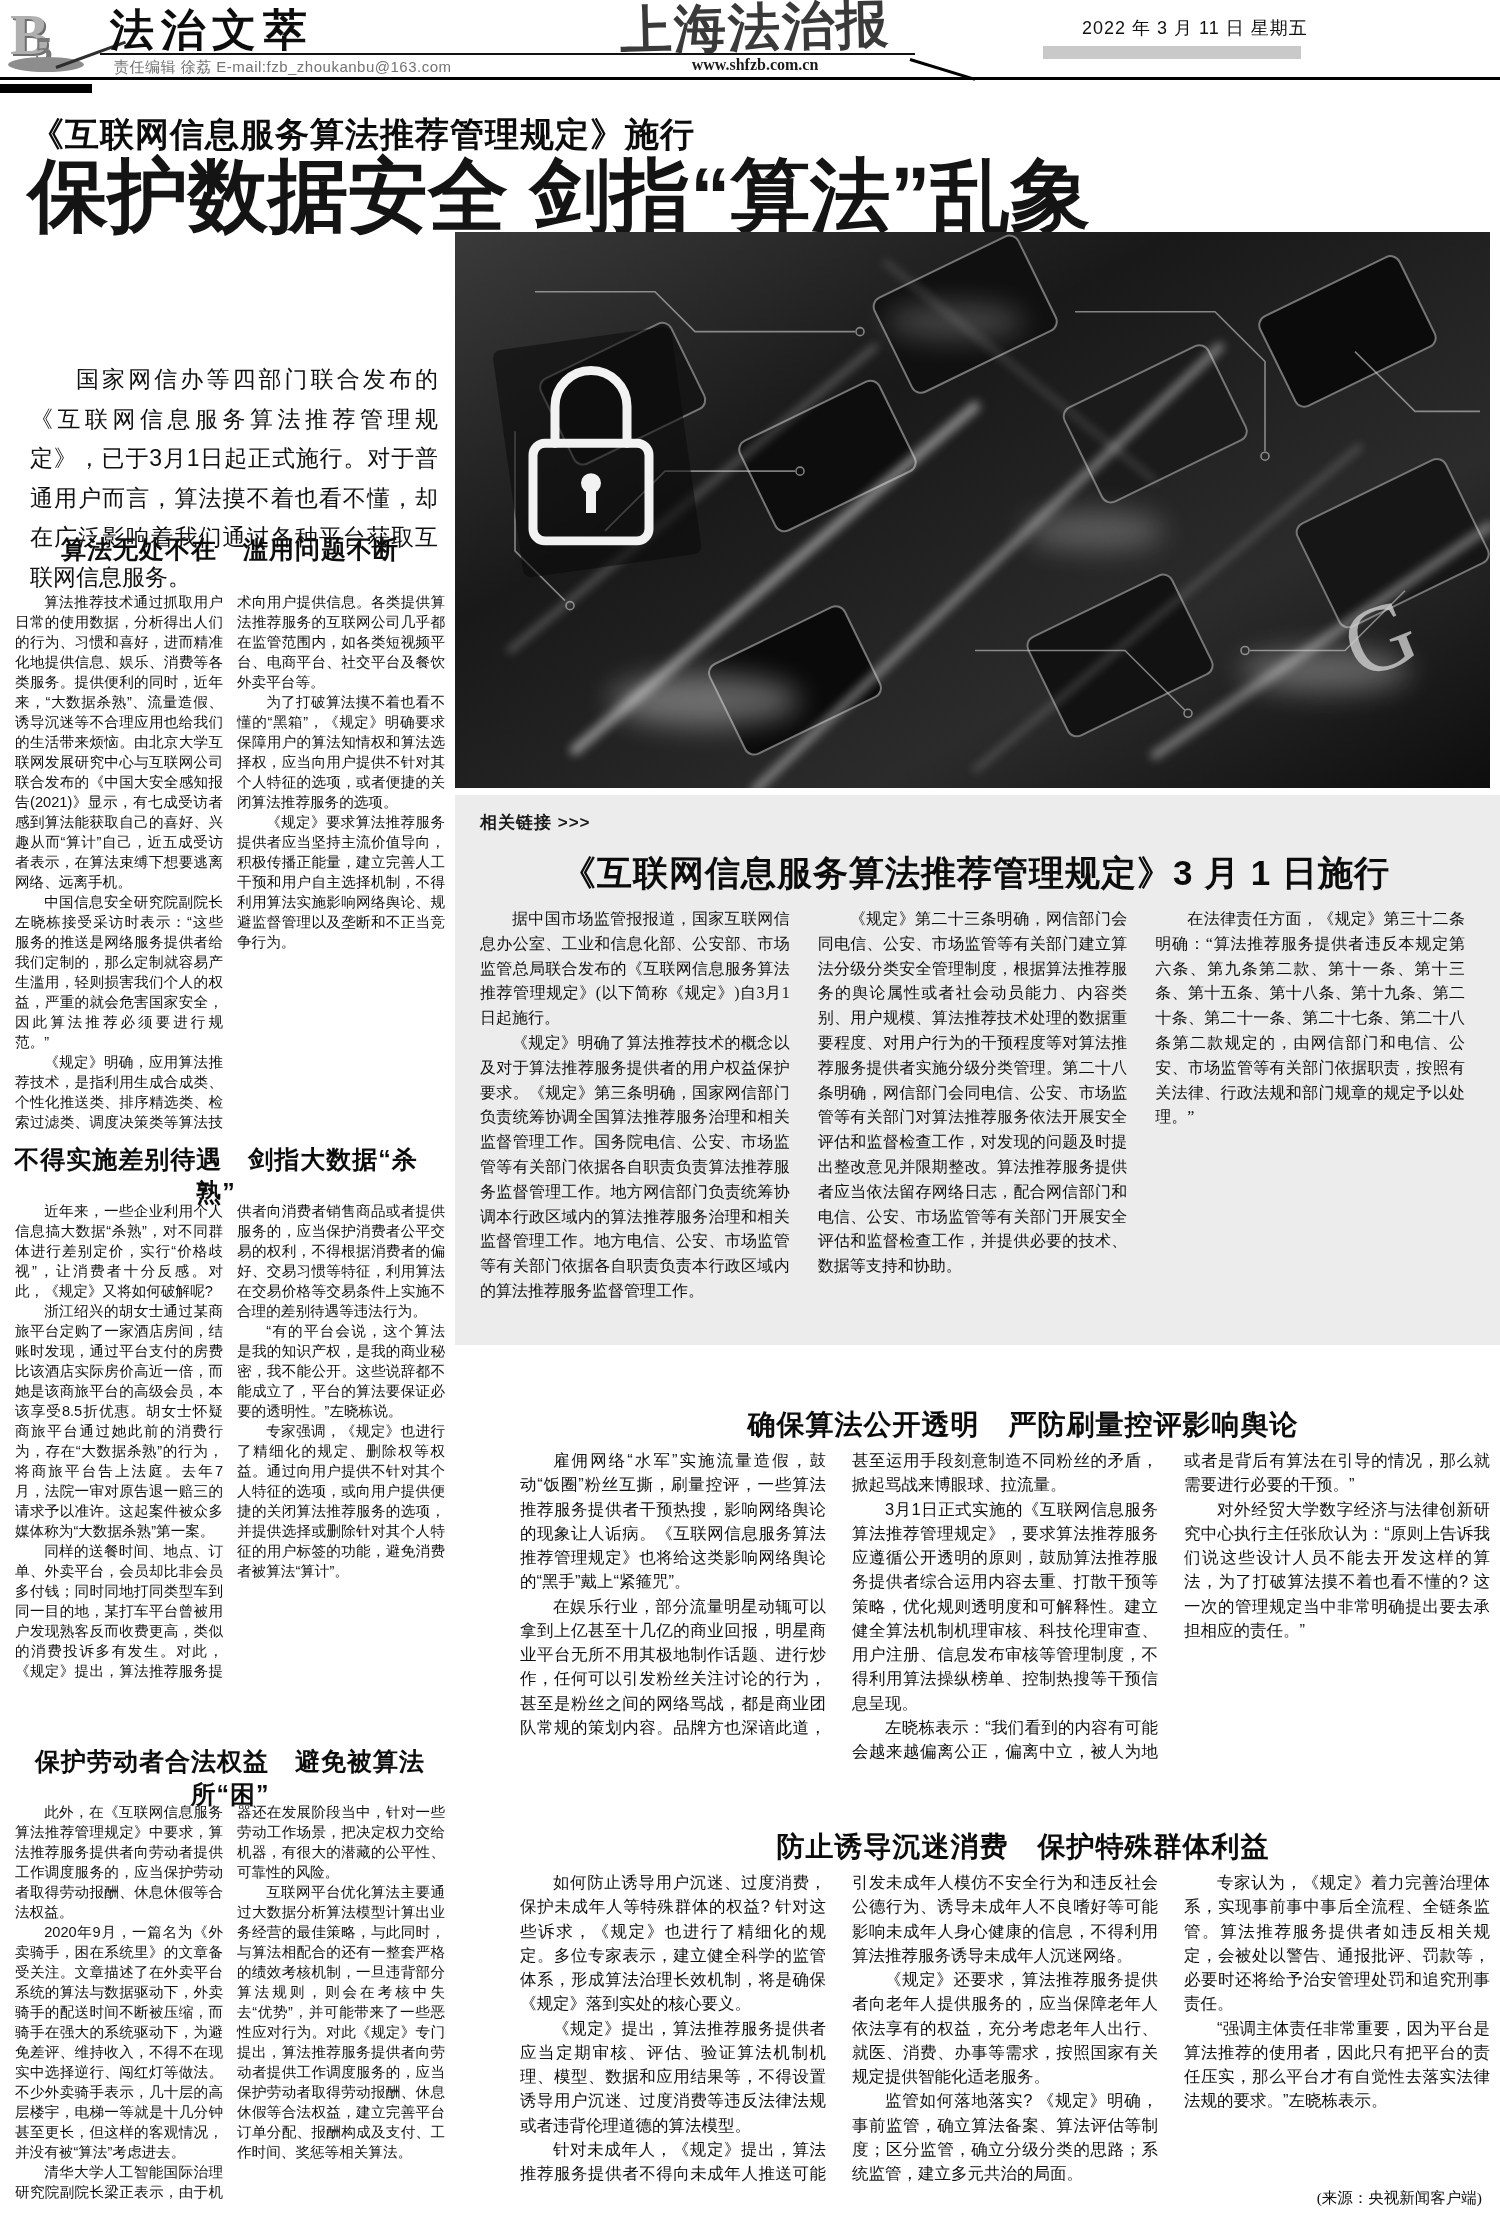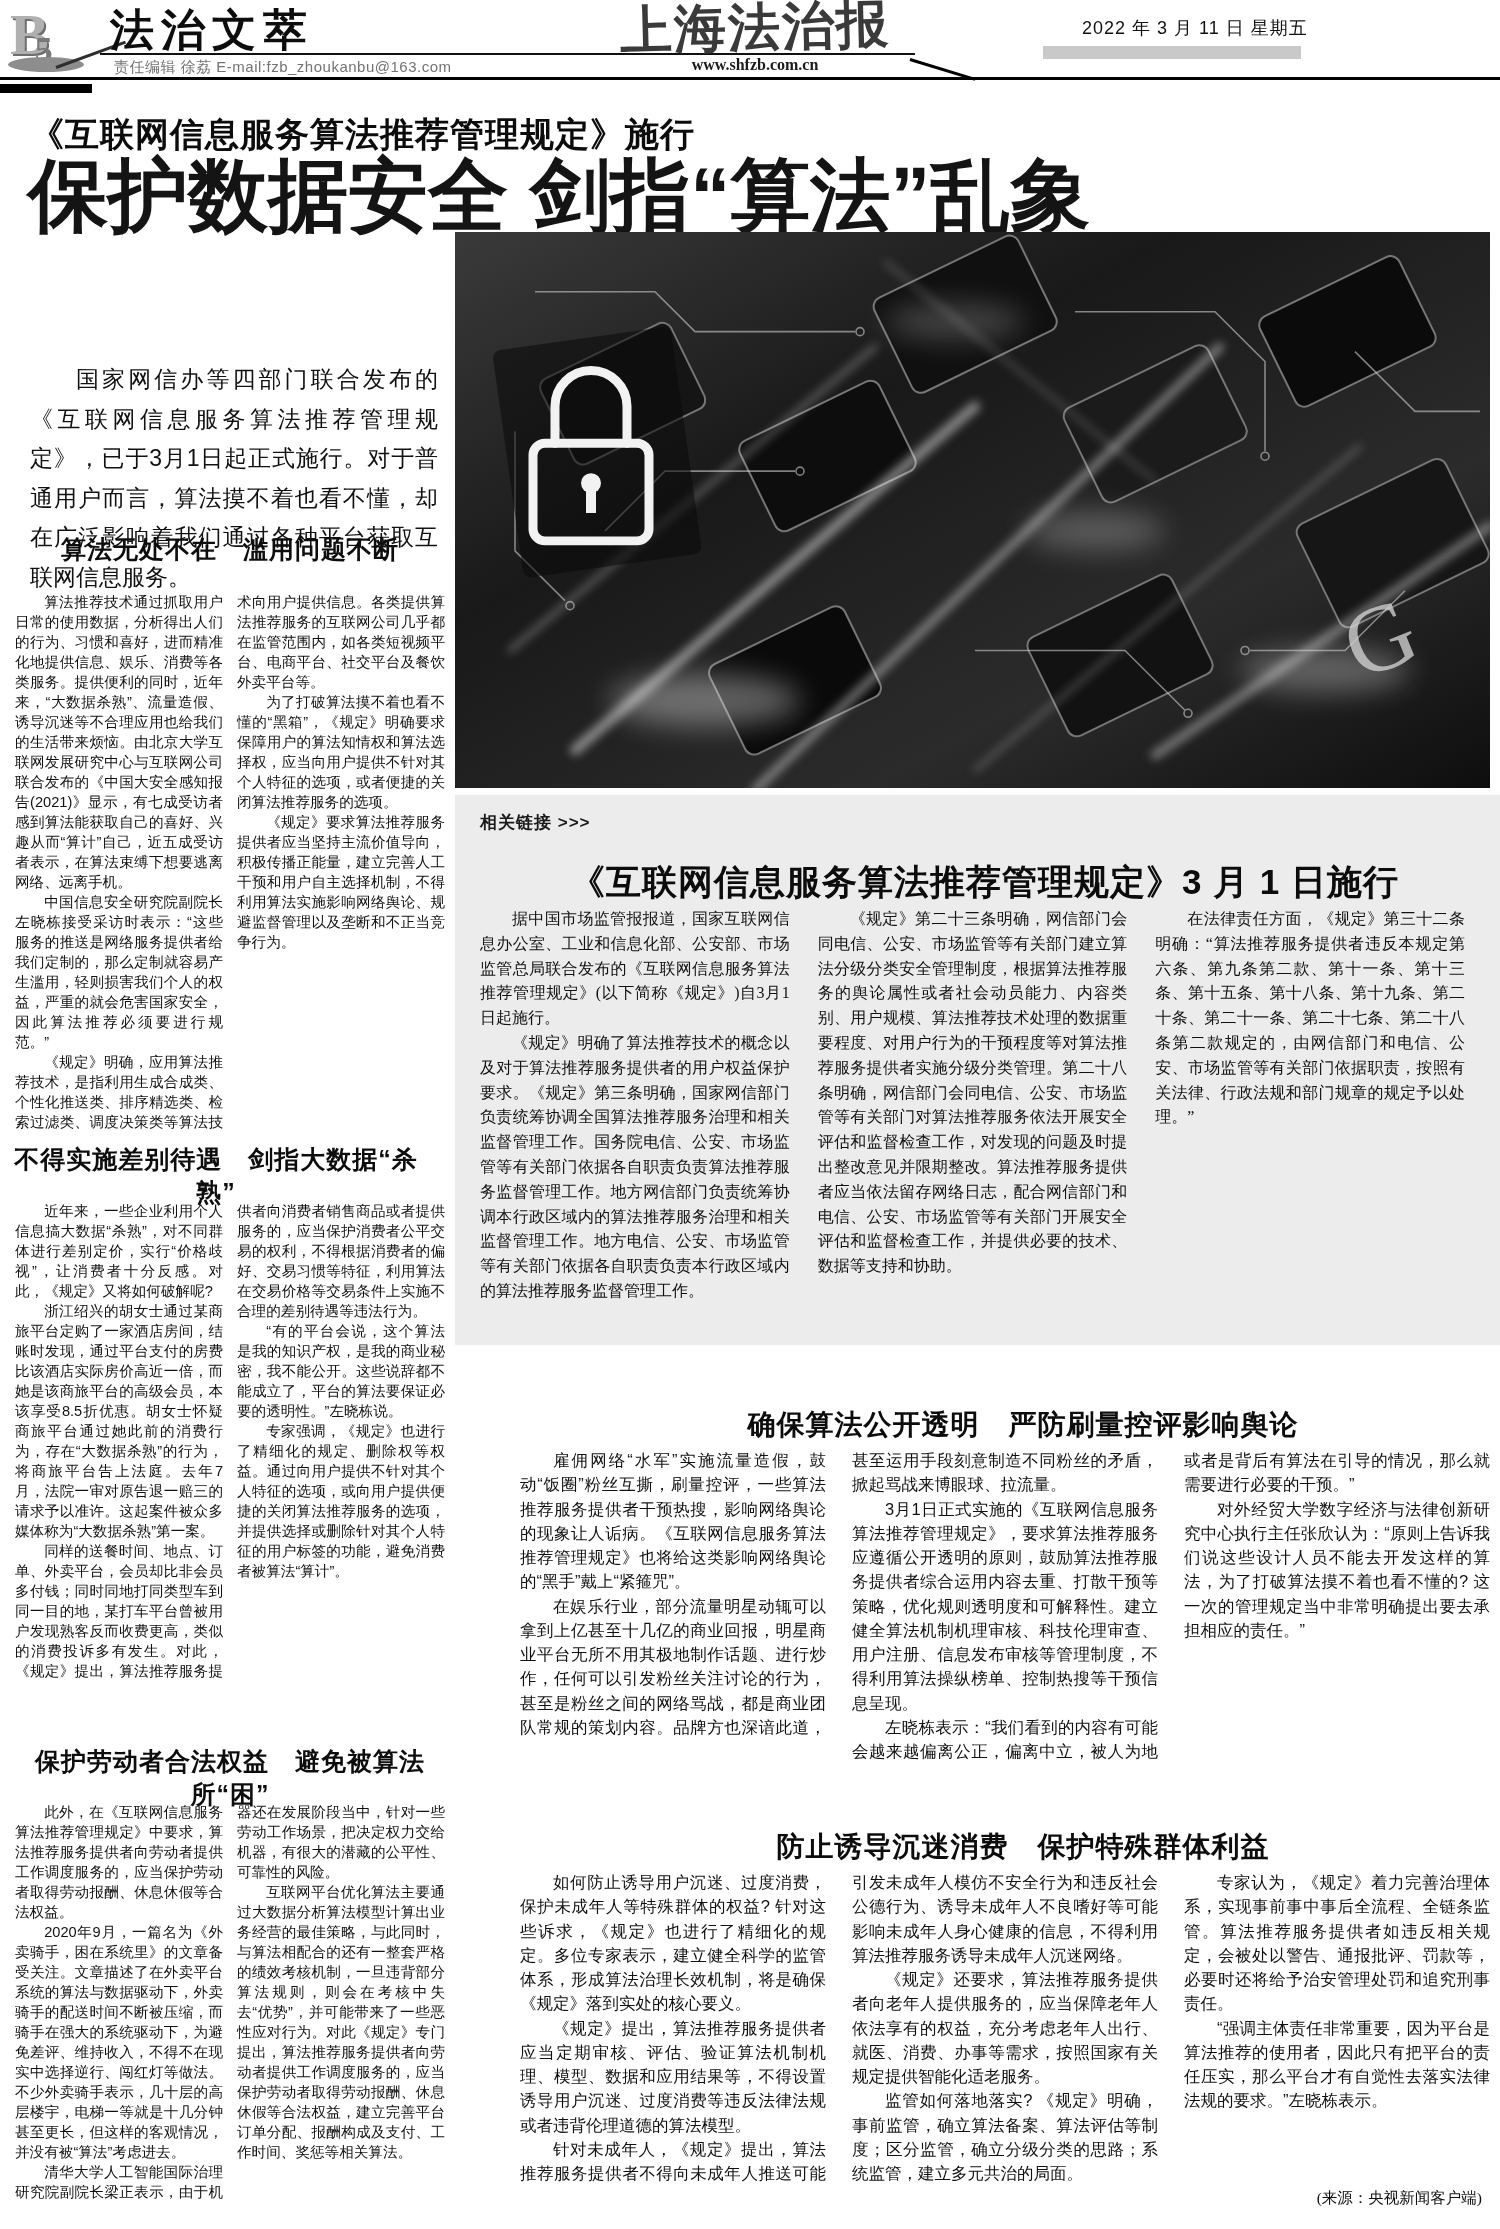--- a/index.html
+++ b/index.html
@@ -36,21 +36,21 @@
   .cols2{column-count:2;column-gap:14px;column-fill:auto;}
   .lbody p, .rel-cols p, .rbody p{margin:0;text-indent:2em;text-align:justify;}
 
   
   .photo{background:#141414;overflow:hidden;}
   .photo svg{display:block;width:100%;height:100%;}
 
   
   .relbox{background:#ececec;}
   .rel-label{font-size:17px;color:#1a1a1a;font-weight:bold;letter-spacing:1px;}
-  .rel-h{margin:12px;font-size:35px;font-weight:900;text-align:center;color:#0c0c0c;letter-spacing:1px;}
+  .rel-h{margin:3px;font-size:35px;font-weight:900;text-align:center;color:#0c0c0c;letter-spacing:1px;}
   .rel-cols{font-family:"Liberation Serif","DejaVu Serif",serif;font-size:16px;line-height:1.55;
             column-count:3;column-gap:28px;column-fill:auto;overflow:hidden;}
 
   
   .rsec-h{margin:18px;font-size:28px;font-weight:900;text-align:center;color:#0c0c0c;letter-spacing:1px;}
   .rbody{font-size:16.5px;line-height:1.47;column-count:3;column-gap:26px;column-fill:auto;overflow:hidden;}
   .source-line{font-family:"Liberation Serif","DejaVu Serif",serif;font-size:15.5px;text-align:right;color:#111;}
 </style>
 </head>
 <body>

